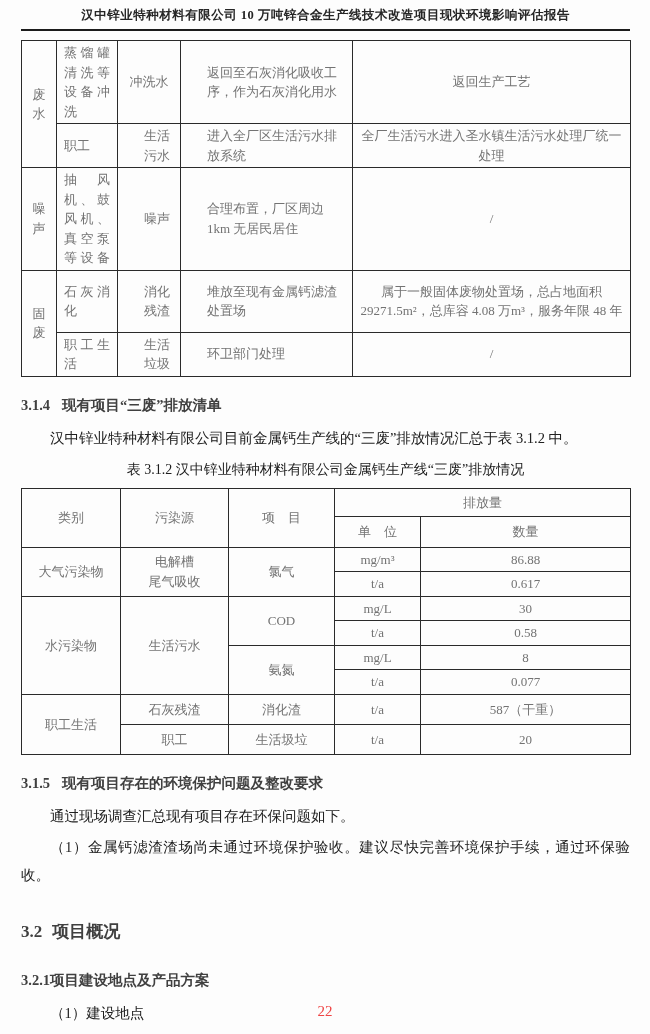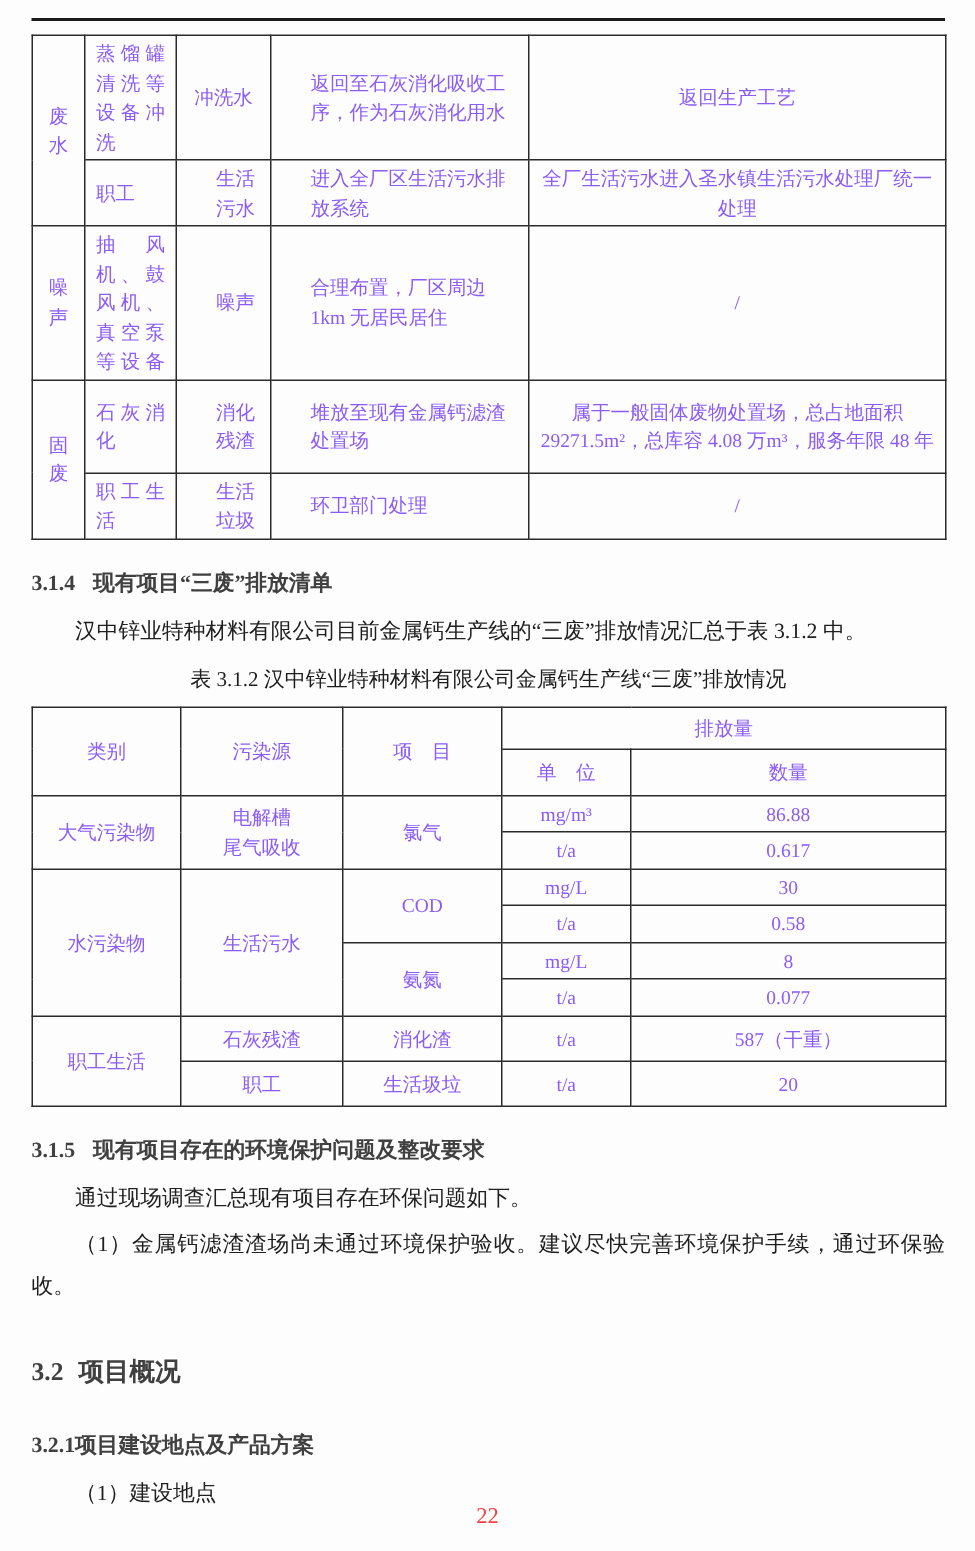--- a/index.html
+++ b/index.html
@@ -35,21 +35,21 @@
     border: 1.5px solid #2a2a2a;
   }
   td, th {
     border: 1px solid #2a2a2a;
     font-size: 13px;
     font-weight: normal;
     line-height: 1.5;
     padding: 2px 5px;
     text-align: center;
     vertical-align: middle;
-    color: #8b5cf6;
+    color: #737373;
   }
   .pl { white-space: pre-line; }
   .jc { text-align: justify; text-align-last: justify; padding: 2px 7px; }
   .lt { text-align: left; padding-left: 26px; }
 
   .sec-heading {
     font-size: 14.5px;
     font-weight: bold;
     color: #404040;
     margin-top: 19px;
@@ -91,20 +91,21 @@
   .t2-h1 th { height: 28px; }
   .t2-h2 th { height: 31px; }
   .t2-d td  { height: 22px; }
   .t2-dl td { height: 30px; }
 </style>
 </head>
 <body>
 
 <div class="content">
 
+  <div class="doc-header">汉中锌业特种材料有限公司 10 万吨锌合金生产线技术改造项目现状环境影响评估报告</div>
   <hr class="header-rule">
 
   <table>
     <colgroup>
       <col style="width:35px">
         <col style="width:61px">
         <col style="width:63px">
         <col style="width:172px">
         <col style="width:278px">
     </colgroup>

